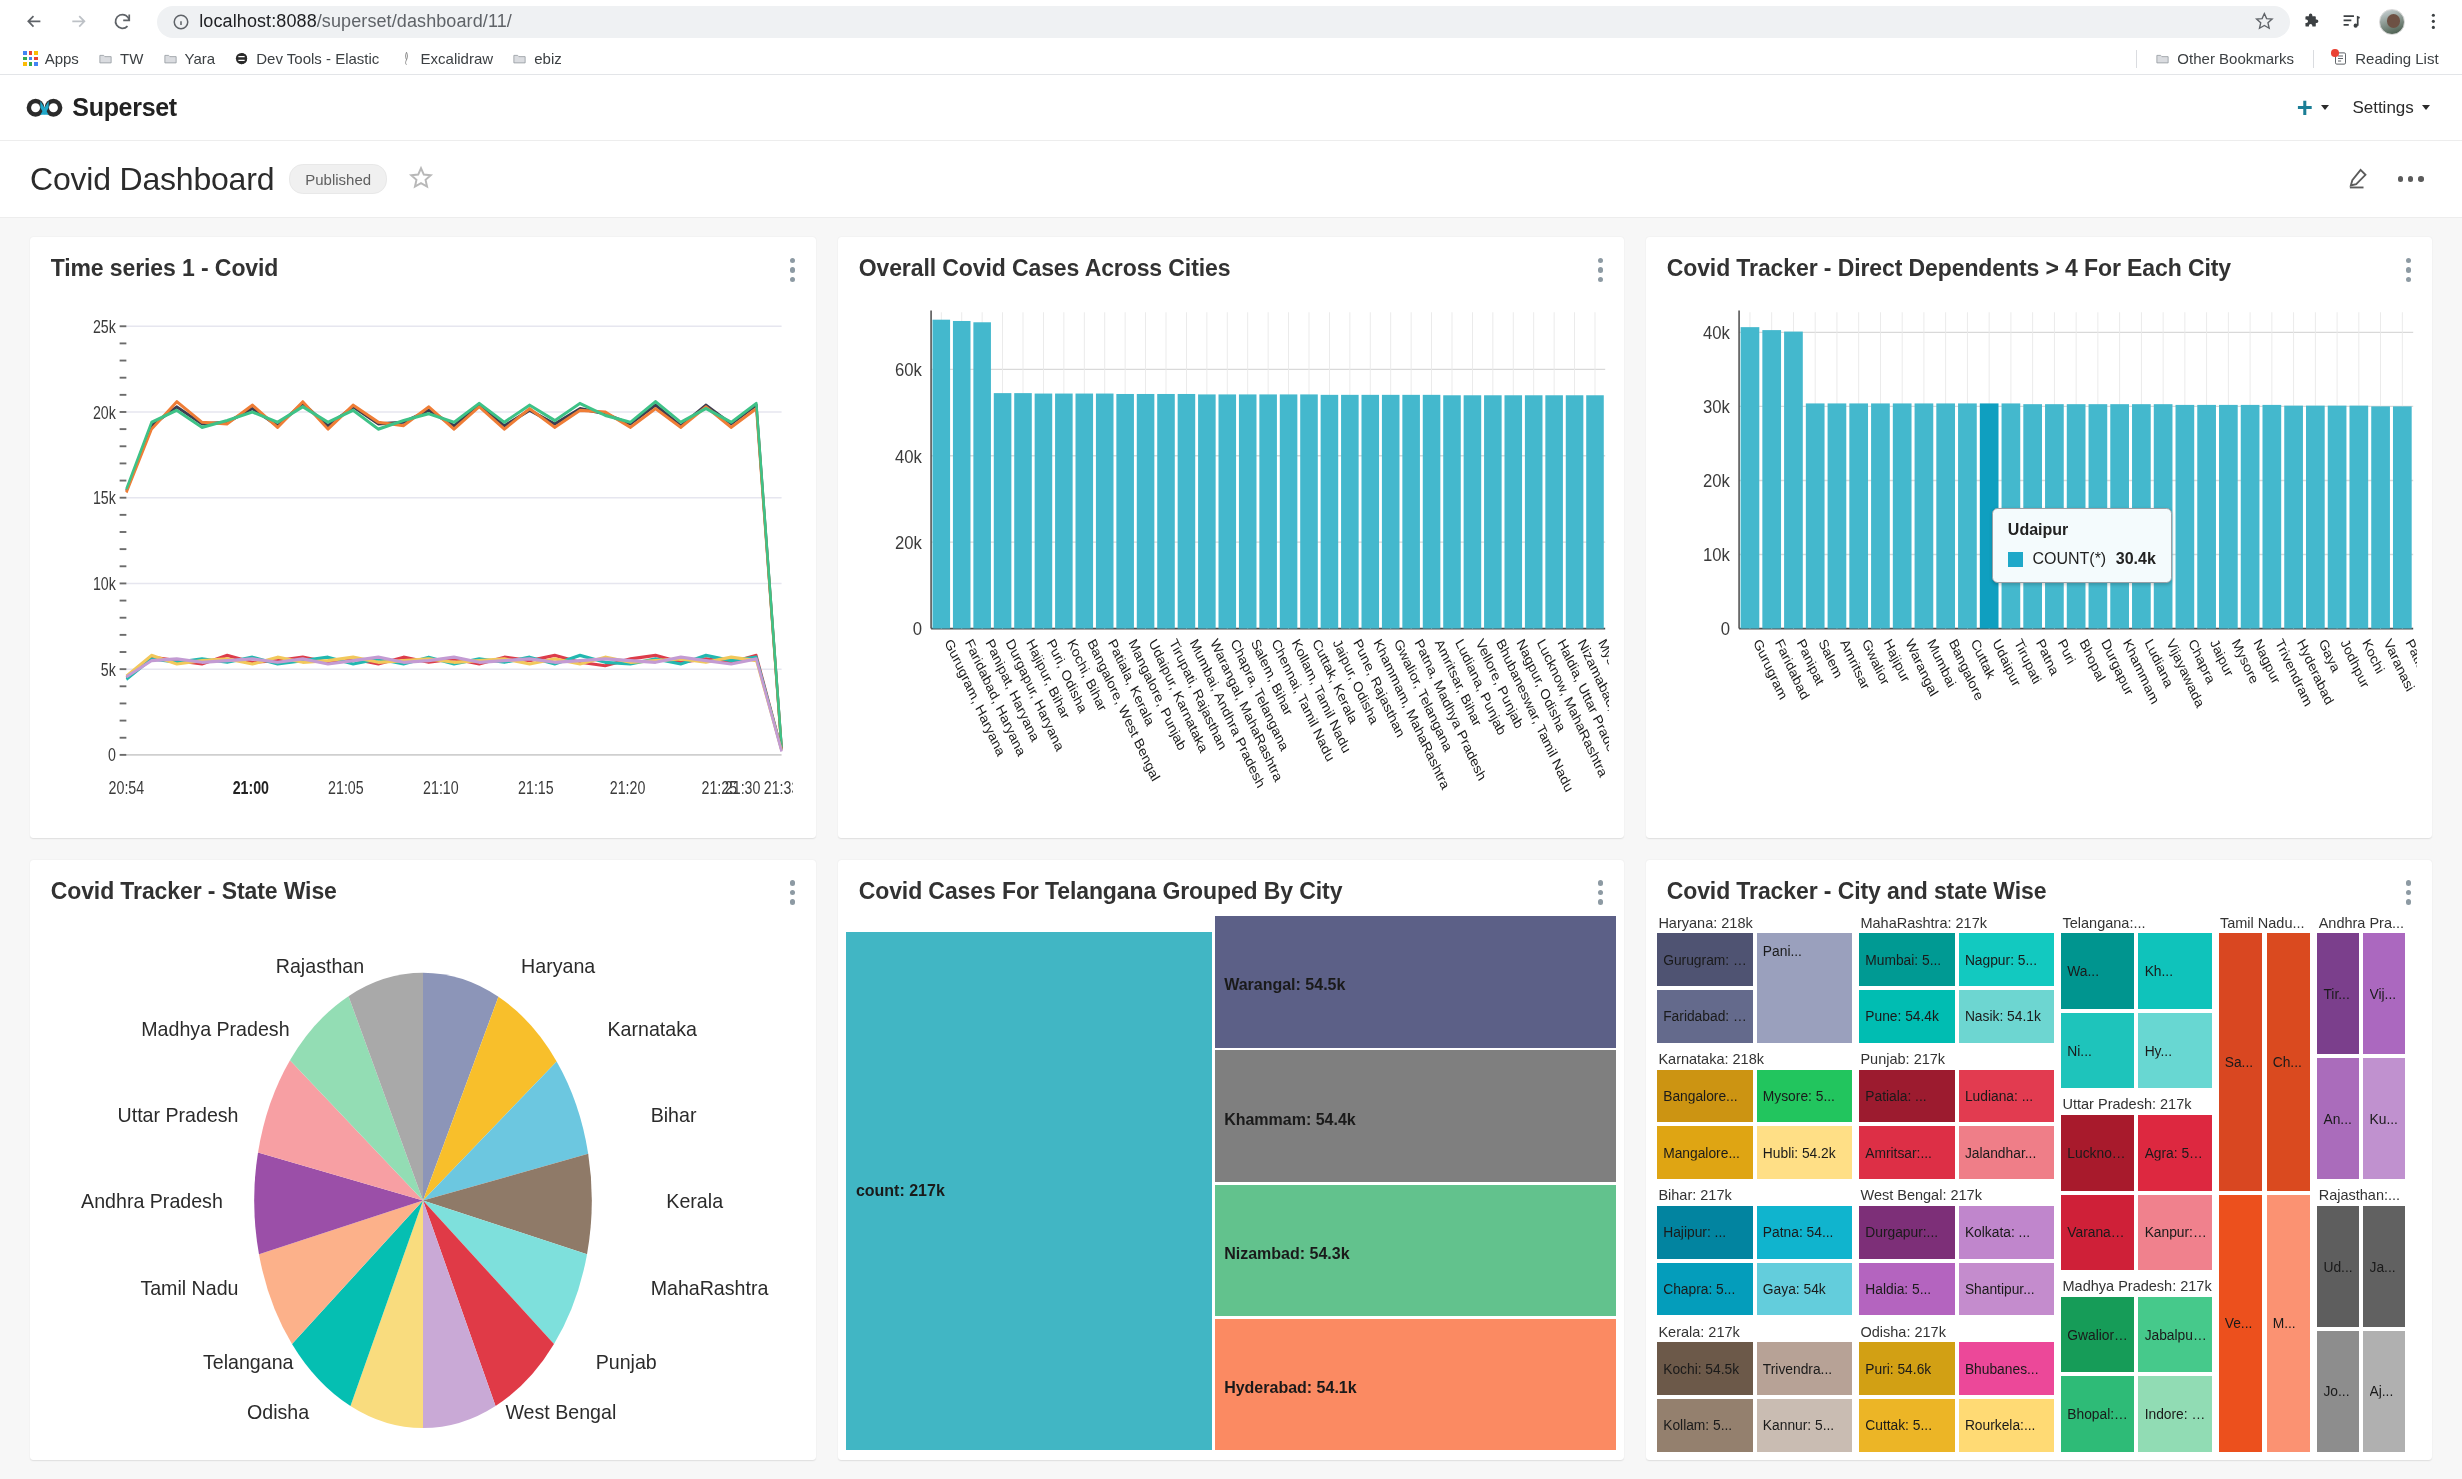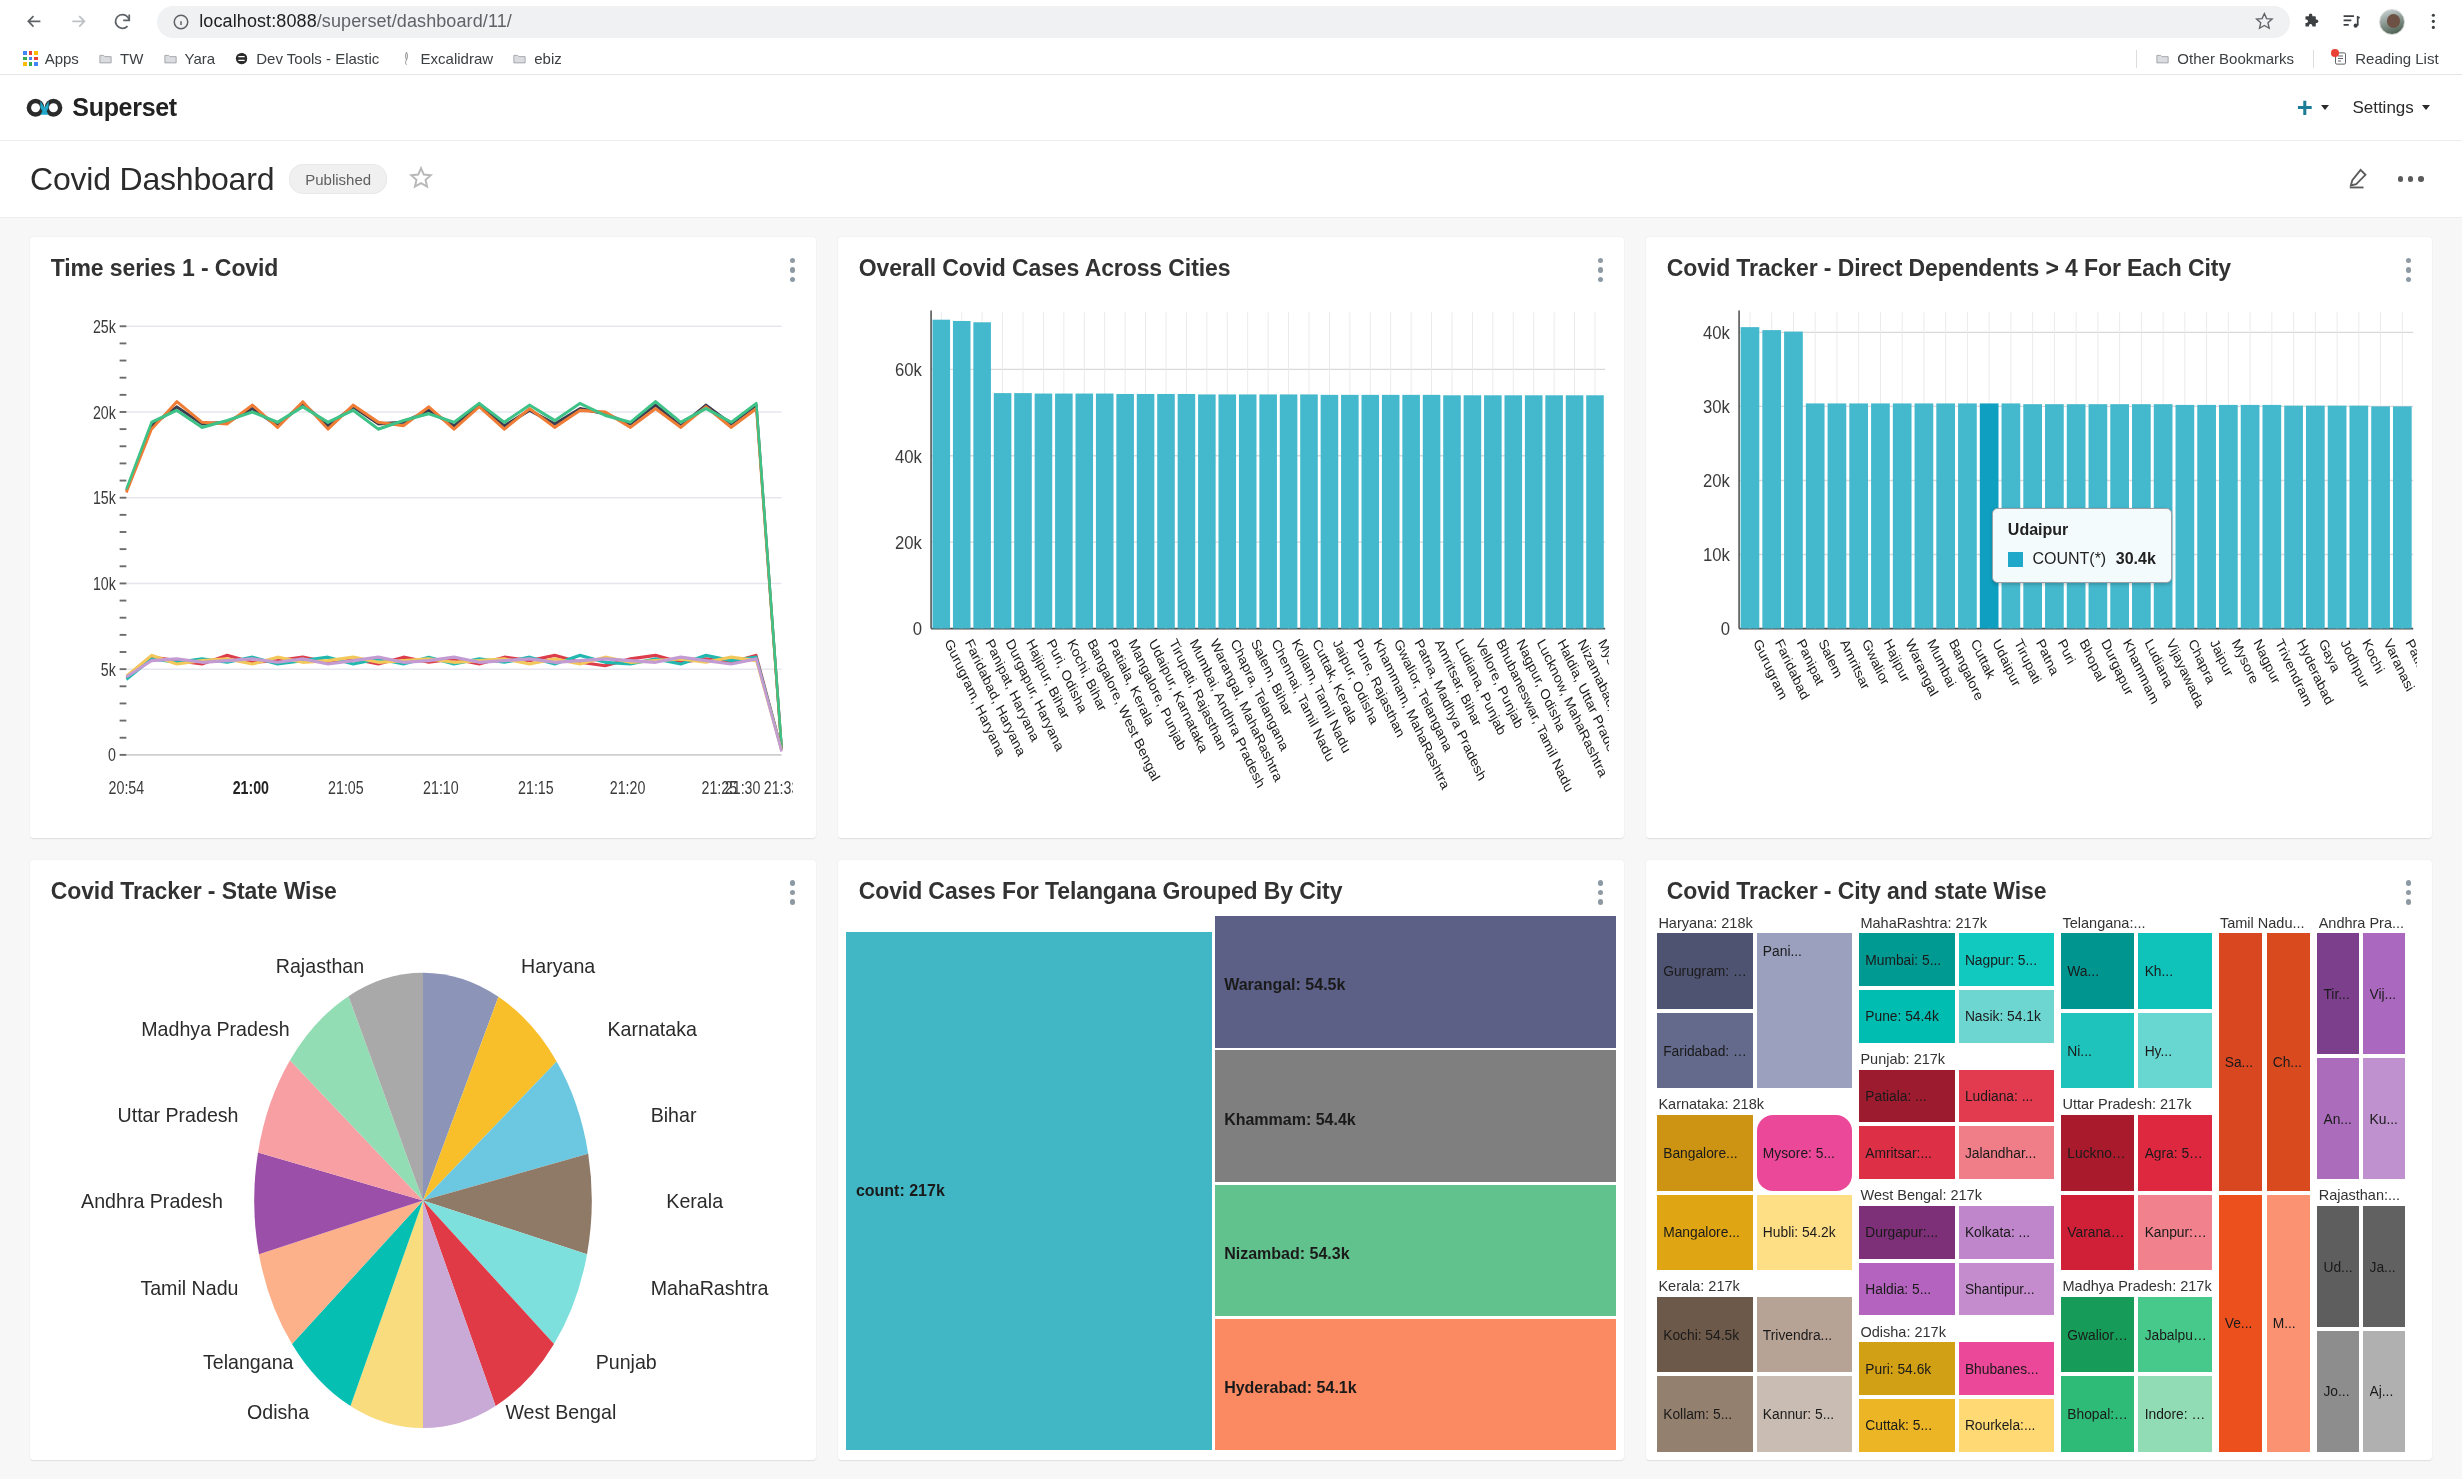--- a/index.html
+++ b/index.html
@@ -766,30 +766,51 @@
               <div class="tm-grp-body">
                 <div class="tm-sub">
                   <div class="tm-tile" style="background: rgb(204, 148, 18);">
                     <span>Bangalore...</span>
                   </div>
                   <div class="tm-tile" style="background: rgb(223, 165, 19);">
                     <span>Mangalore...</span>
                   </div>
                 </div>
                 <div class="tm-sub">
-                  <div class="tm-tile" style="background: #ec4899; border-radius: 16px;">
+                  <div class="tm-tile" style="background: #22c55e;">
                     <span>Mysore: 5...</span>
                   </div>
                   <div class="tm-tile" style="background: rgb(255, 223, 134);">
                     <span>Hubli: 54.2k</span>
                   </div>
                 </div>
               </div>
             </div>
             <div class="tm-grp" style="flex: 1 1 0px;">
+              <div class="tm-grp-title">Bihar: 217k</div>
+              <div class="tm-grp-body">
+                <div class="tm-sub">
+                  <div class="tm-tile" style="background: rgb(2, 132, 160);">
+                    <span>Hajipur: ...</span>
+                  </div>
+                  <div class="tm-tile" style="background: rgb(4, 157, 187);">
+                    <span>Chapra: 5...</span>
+                  </div>
+                </div>
+                <div class="tm-sub">
+                  <div class="tm-tile" style="background: rgb(16, 180, 206);">
+                    <span>Patna: 54...</span>
+                  </div>
+                  <div class="tm-tile" style="background: rgb(99, 205, 220);">
+                    <span>Gaya: 54k</span>
+                  </div>
+                </div>
+              </div>
+            </div>
+            <div class="tm-grp" style="flex: 1 1 0px;">
               <div class="tm-grp-title">Kerala: 217k</div>
               <div class="tm-grp-body">
                 <div class="tm-sub">
                   <div class="tm-tile" style="background: rgb(108, 89, 73);">
                     <span>Kochi: 54.5k</span>
                   </div>
                   <div class="tm-tile" style="background: rgb(148, 128, 110);">
                     <span>Kollam: 5...</span>
                   </div>
                 </div>

